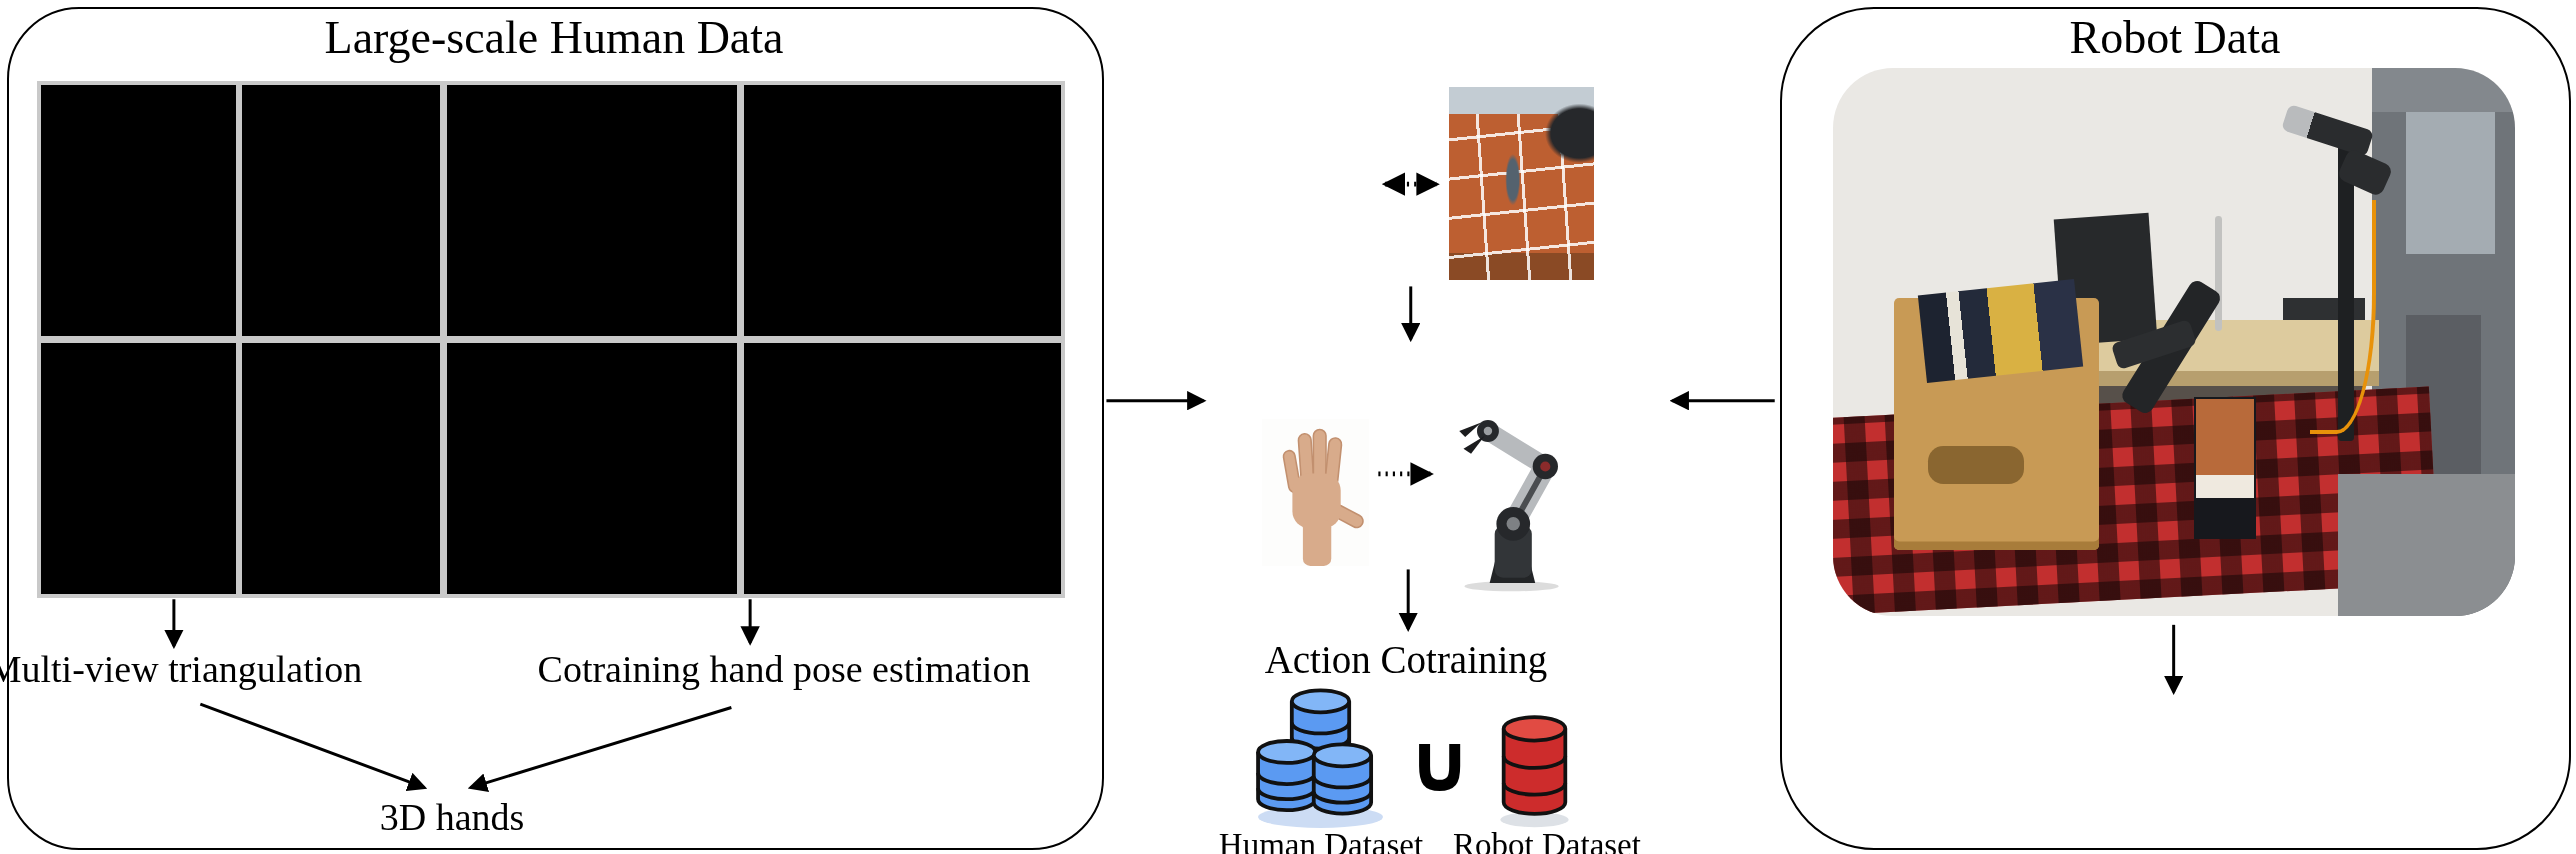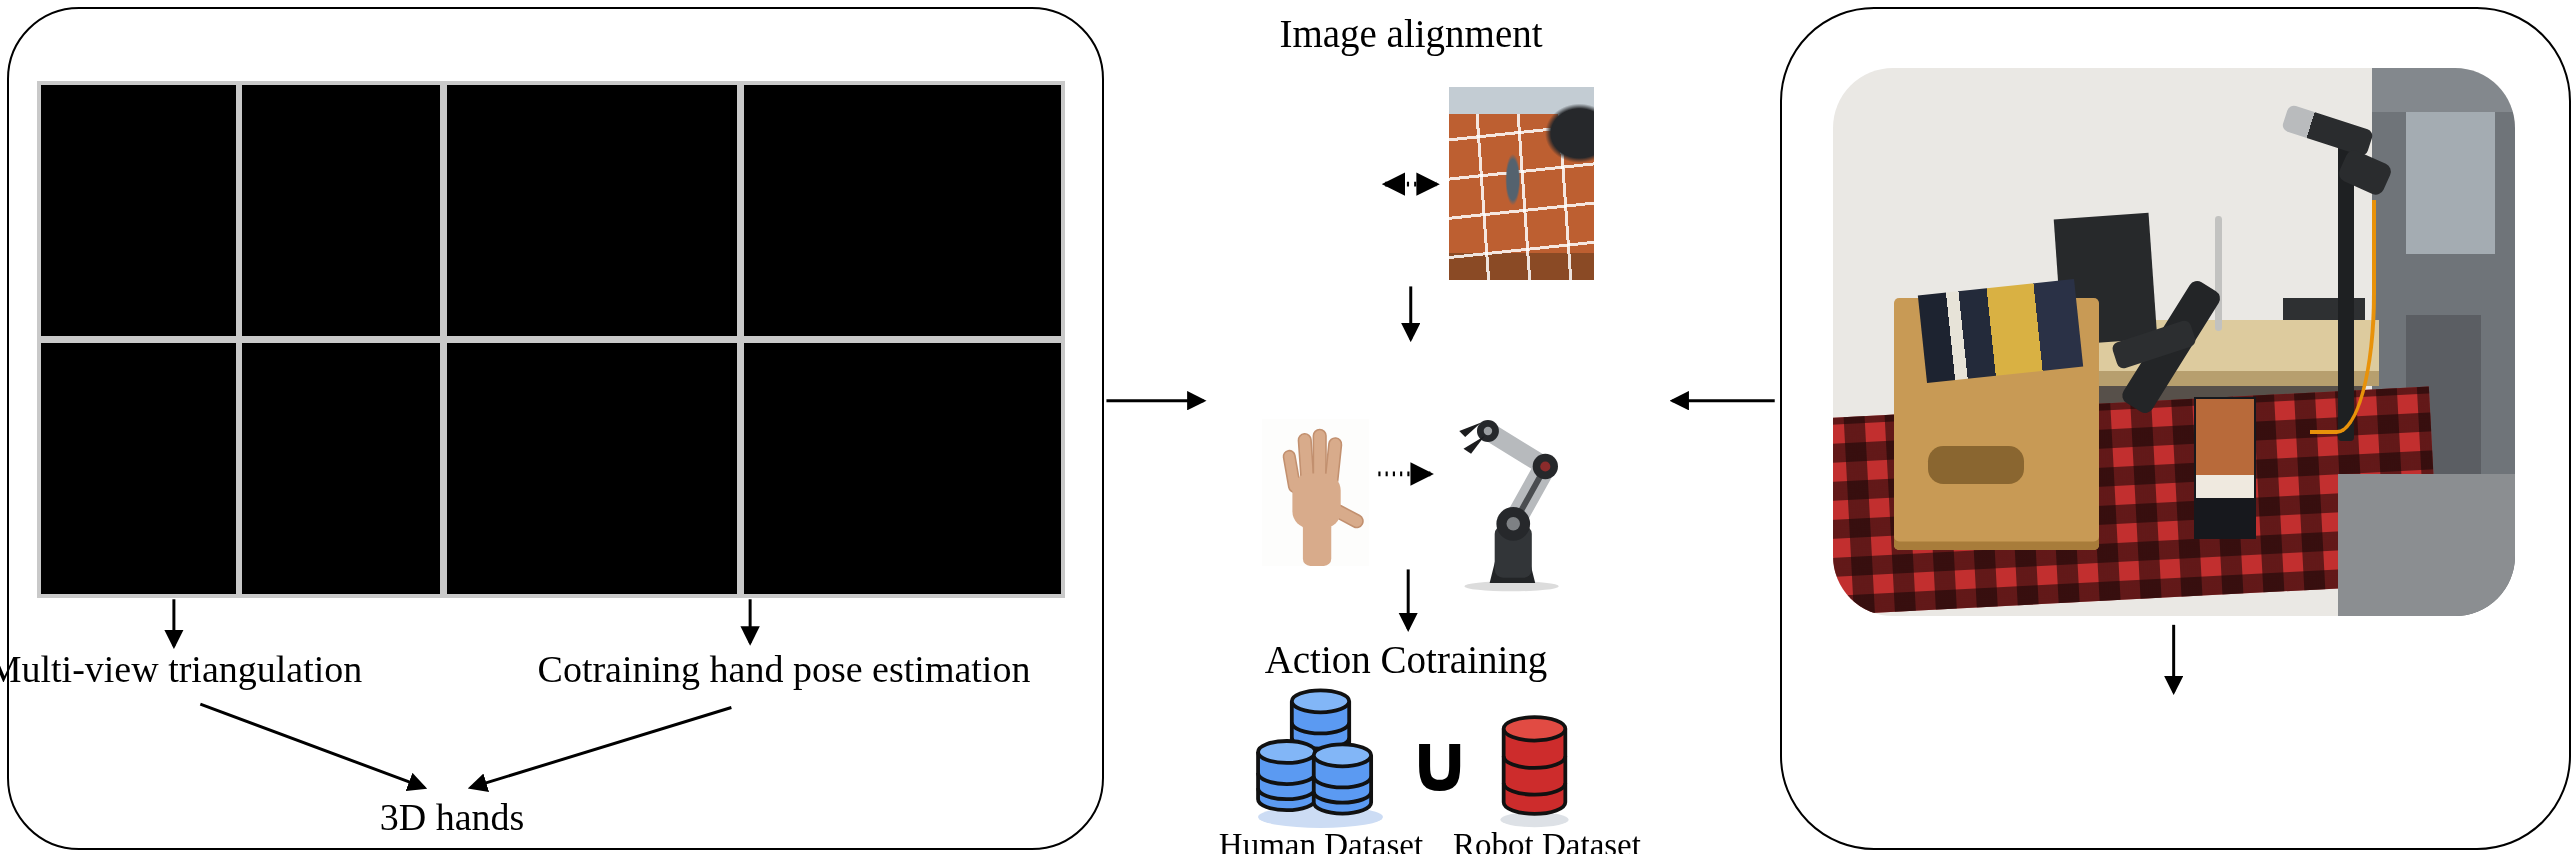--- a/index.html
+++ b/index.html
@@ -140,37 +140,37 @@
 
   
   .arrows{position:absolute;left:0;top:0;width:2576px;height:855px;pointer-events:none;}
 </style>
 </head>
 <body>
 
 <div class="stage">
 
   <div class="panel panel-left"></div>
+  <div class="txt h-title" style="left:554px;top:12px;">Large-scale Human Data</div>
 
   <div class="grid">
     <div class="cell f1" title="fisheye egocentric kitchen view: counter with blue cutting board, tomatoes, wooden plate and canisters"></div>
     <div class="cell f2" title="fisheye egocentric kitchen view: dark stove top with frying pan and white kettle"></div>
     <div class="cell f3" title="fisheye egocentric kitchen view: steel range hood and gas stove, hand holding pan over burners"></div>
     <div class="cell f4" title="fisheye egocentric kitchen view: dark table with green cutting mat, yellow cup and bowl of vegetables"></div>
     <div class="cell f5" title="fisheye egocentric kitchen view: green countertop with camera tripod and pot on portable stove"></div>
     <div class="cell f6" title="fisheye egocentric kitchen view: white tiled wall, steel sink and arm reaching with a bottle"></div>
     <div class="cell f7" title="fisheye egocentric kitchen view: wooden board with chopped greens, white towel and blue cup"></div>
     <div class="cell f8" title="fisheye egocentric kitchen view: kitchen sink with dishes and pizza on the counter"></div>
   </div>
 
   <div class="txt h-label" style="left:175px;top:648px;">Multi-view triangulation</div>
   <div class="txt h-label" style="left:784px;top:648px;">Cotraining hand pose estimation</div>
   <div class="txt h-label" style="left:452px;top:796px;">3D hands</div>
 
-  <div class="txt h-mid" style="left:1411px;top:12px;">Image alignment</div>
 
   <div class="aimg img-human-view" title="egocentric human view: people at a kitchen counter, hands holding celery"></div>
   <div class="aimg img-robot-view" title="robot workspace view: orange grid tablecloth with spoon and robot gripper"></div>
 
 
   <div class="aimg img-hand" title="open human hand, palm facing viewer">
     <svg viewBox="0 0 100 140">
       <g fill="#d8ab8b" stroke="#c2906f" stroke-width="1.5">
         <rect x="22" y="30" width="11" height="40" rx="5.5" transform="rotate(-10 27 50)"></rect>
         <rect x="35" y="14" width="12" height="48" rx="6" transform="rotate(-4 41 38)"></rect>
@@ -241,20 +241,21 @@
         <path d="M8,84 a37,14 0 0 0 74,0" fill="none"></path>
         <ellipse cx="45" cy="19" rx="37" ry="14" fill="#e14b43"></ellipse>
       </g>
     </svg>
   </div>
 
   <div class="txt h-small" style="left:1321px;top:817px;">Human Dataset</div>
   <div class="txt h-small" style="left:1547px;top:817px;">Robot Dataset</div>
 
   <div class="panel panel-right"></div>
+  <div class="txt h-title" style="left:2175px;top:12px;">Robot Data</div>
 
   <div class="robot-photo" title="office corner with desk, monitor, two black robot arms, wooden book organizer and red plaid tablecloth">
     <div class="rp rp-glass"></div>
     <div class="rp rp-pane"></div>
     <div class="rp rp-pane2"></div>
     <div class="rp rp-desk"></div>
     <div class="rp rp-desk-shadow"></div>
     <div class="rp rp-monitor"></div>
     <div class="rp rp-mugtree"></div>
     <div class="rp rp-keyboard"></div>

